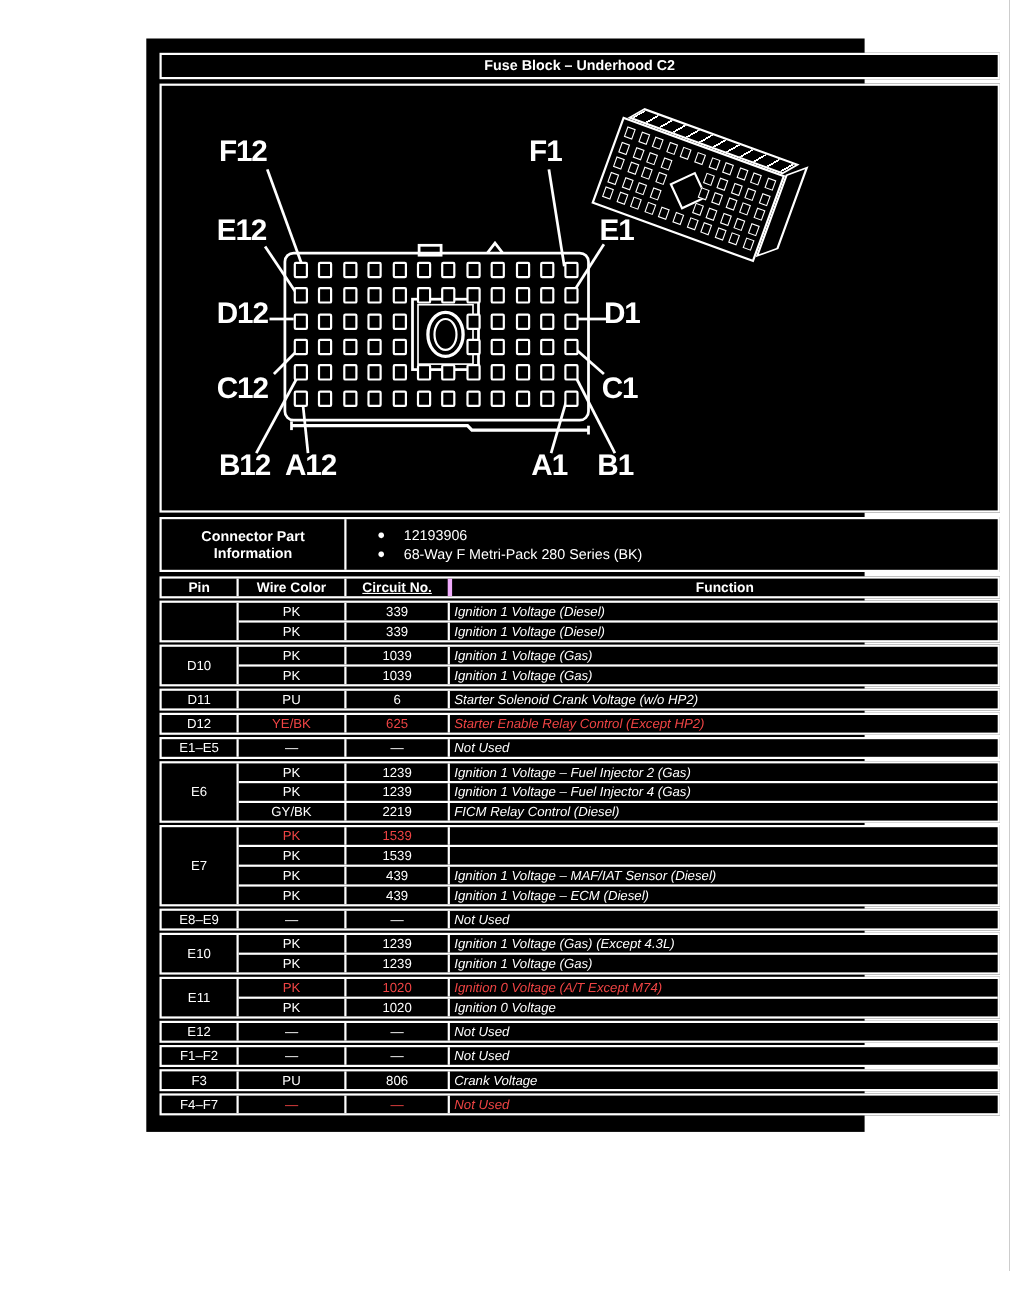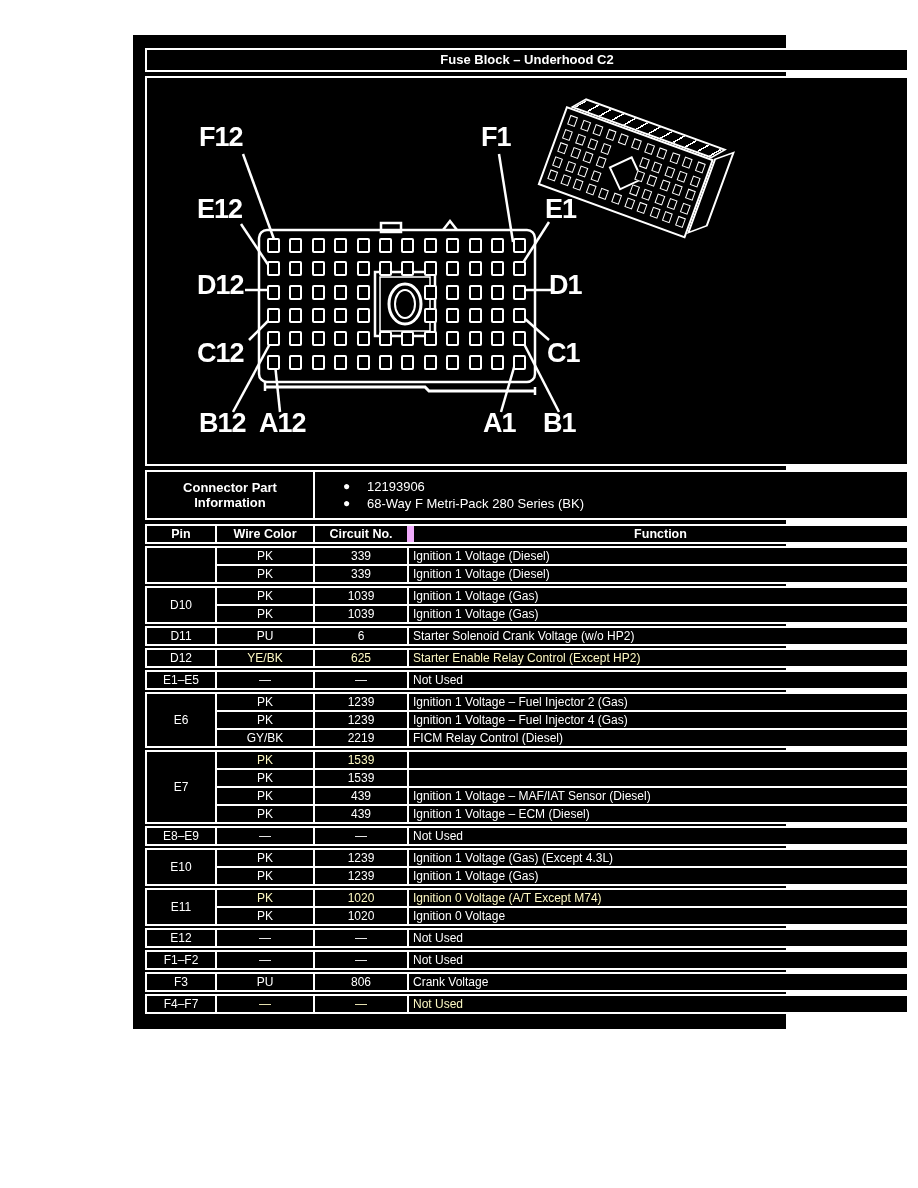--- a/index.html
+++ b/index.html
@@ -57,33 +57,33 @@
     justify-content:center; padding-left:28px; font-size:13px; }
   .bullet-item { display:flex; line-height:17px; }
   .bullet-item .bullet { width:24px; font-size:12px; }
 
   
   .t-header { display:flex; height:20px; font-weight:bold; font-size:12.5px;
     margin-bottom:2px; line-height:16px; }
   .t-header .hc { text-align:center; }
   .hc-pin  { width:68px; border-right:2px solid #fff; }
   .hc-wire { width:96px; border-right:2px solid #fff; }
-  .hc-circ { width:92px; border-right:7px solid #f0abfc; }
+  .hc-circ { width:92px; border-right:4px solid #f0abfc;text-decoration:underline; }
   .hc-func { flex:1; }
 
   .t-group { display:flex; margin-bottom:2px; }
   .t-pin { width:68px; border-right:2px solid #fff; display:flex;
     align-items:center; justify-content:center; font-size:12px; }
   .t-rows { flex:1; display:flex; flex-direction:column; }
   .t-row { display:flex; height:16px; font-size:12px; line-height:16px; }
   .t-row + .t-row { border-top:2px solid #fff; }
   .t-wire { width:96px; border-right:2px solid #fff; text-align:center; }
   .t-circ { width:92px; border-right:2px solid #fff; text-align:center; }
-  .t-func { flex:1; padding-left:4px; white-space:nowrap; overflow:hidden; }
-  .dim { color:#fef9c3;align-items:flex-end; }
+  .t-func { flex:1; padding-left:4px; white-space:nowrap; overflow:hidden;font-style:italic; }
+  .dim { color:#ef4444;align-items:flex-end; }
 </style>
 </head>
 <body>
 
 <div class="page-box">
   <div class="content">
 
     <div class="sec title-bar">Fuse Block – Underhood C2</div>
 
     <div class="sec diagram-box">

